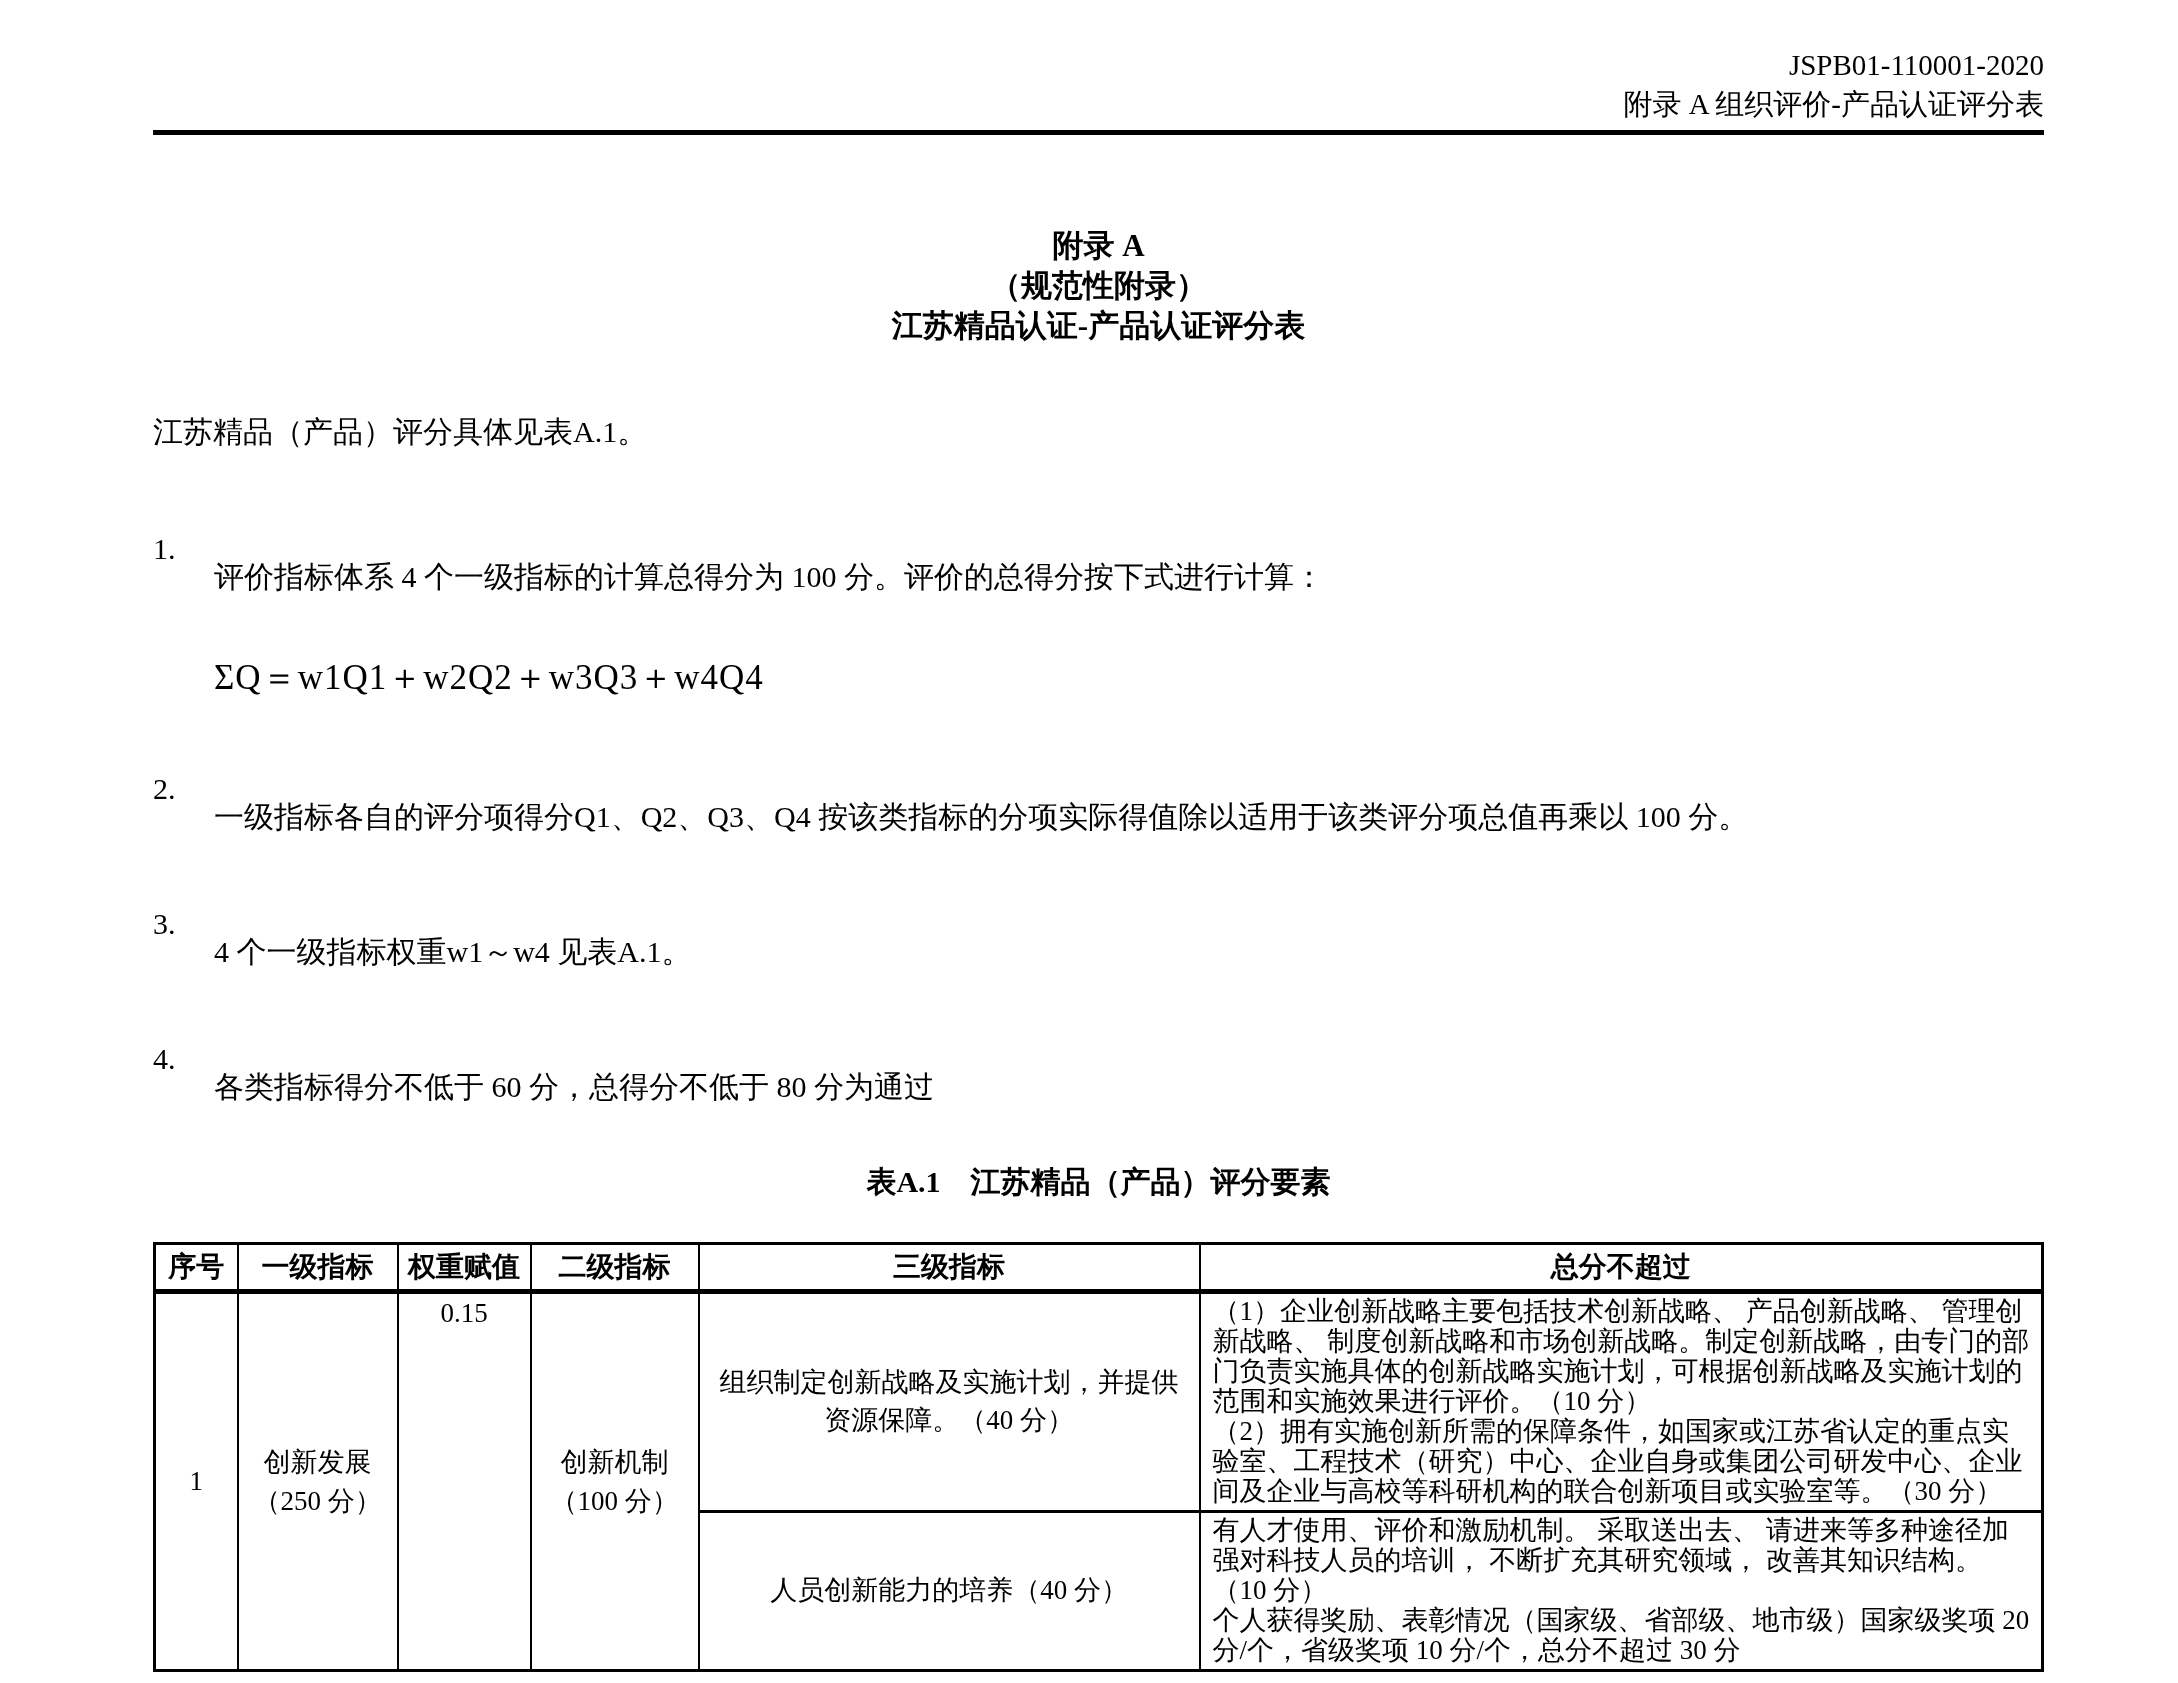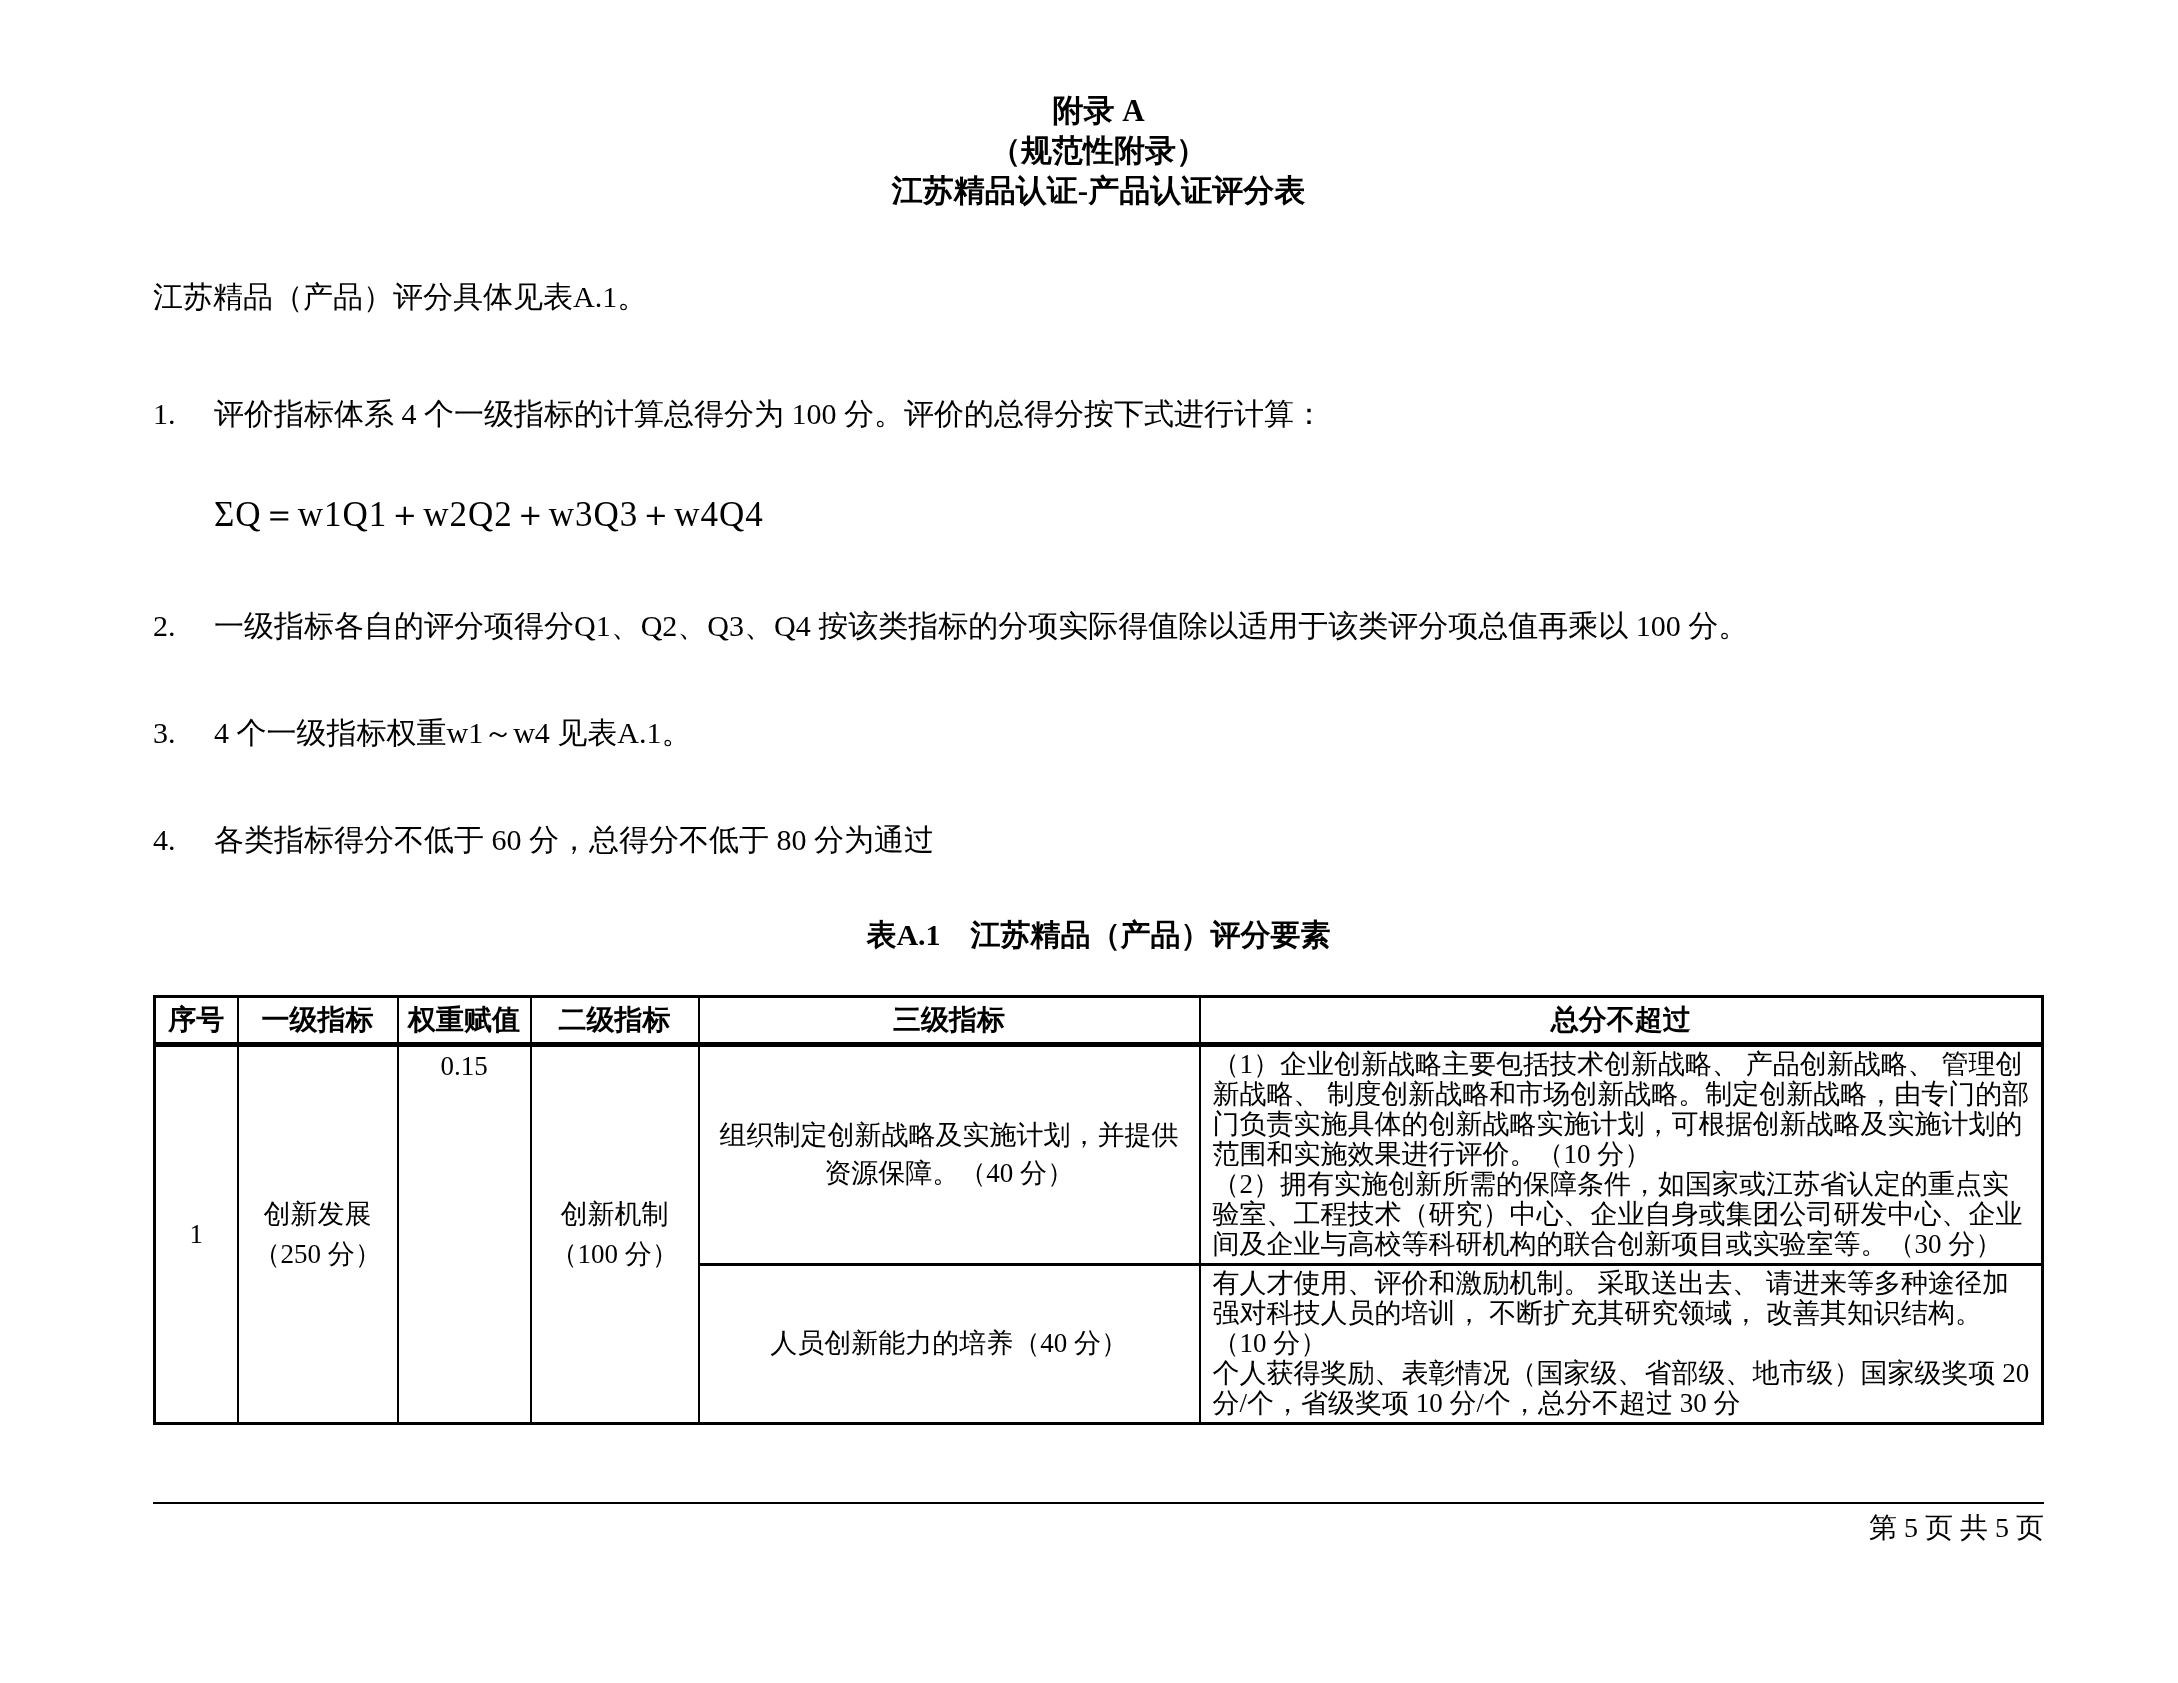--- a/index.html
+++ b/index.html
@@ -31,21 +31,21 @@
     text-align:center;
     font-weight:bold;
     font-size:31px;
     line-height:40px;
   }
 
   .intro { margin-top:66px; font-size:30px; line-height:40px; }
 
   .list-item { display:flex; font-size:30px; line-height:40px; }
   .list-item .num { flex:none; width:61px; }
-  .list-item .txt { flex:1; }
+  .list-item .txt { flex:1;margin-top:28px; }
   .li-1 { margin-top:77px; }
   .li-2 { margin-top:71px; }
   .li-3 { margin-top:67px; }
   .li-4 { margin-top:67px; }
 
   .formula { margin-top:61px; margin-left:61px; font-size:35px; line-height:40px; letter-spacing:1px; }
 
   .table-caption {
     margin-top:55px;
     text-align:center;
@@ -89,20 +89,24 @@
     font-size:28px;
     line-height:1.3;
   }
 </style>
 </head>
 <body>
 
 <div class="page">
   <div class="content">
 
+    <div class="doc-header">
+      <div>JSPB01-110001-2020</div>
+      <div>附录 A 组织评价-产品认证评分表</div>
+    </div>
 
     <div class="title-block">
       <div>附录 A</div>
       <div>（规范性附录）</div>
       <div>江苏精品认证-产品认证评分表</div>
     </div>
 
     <div class="intro">江苏精品（产品）评分具体见表A.1。</div>
 
     <div class="list-item li-1">

